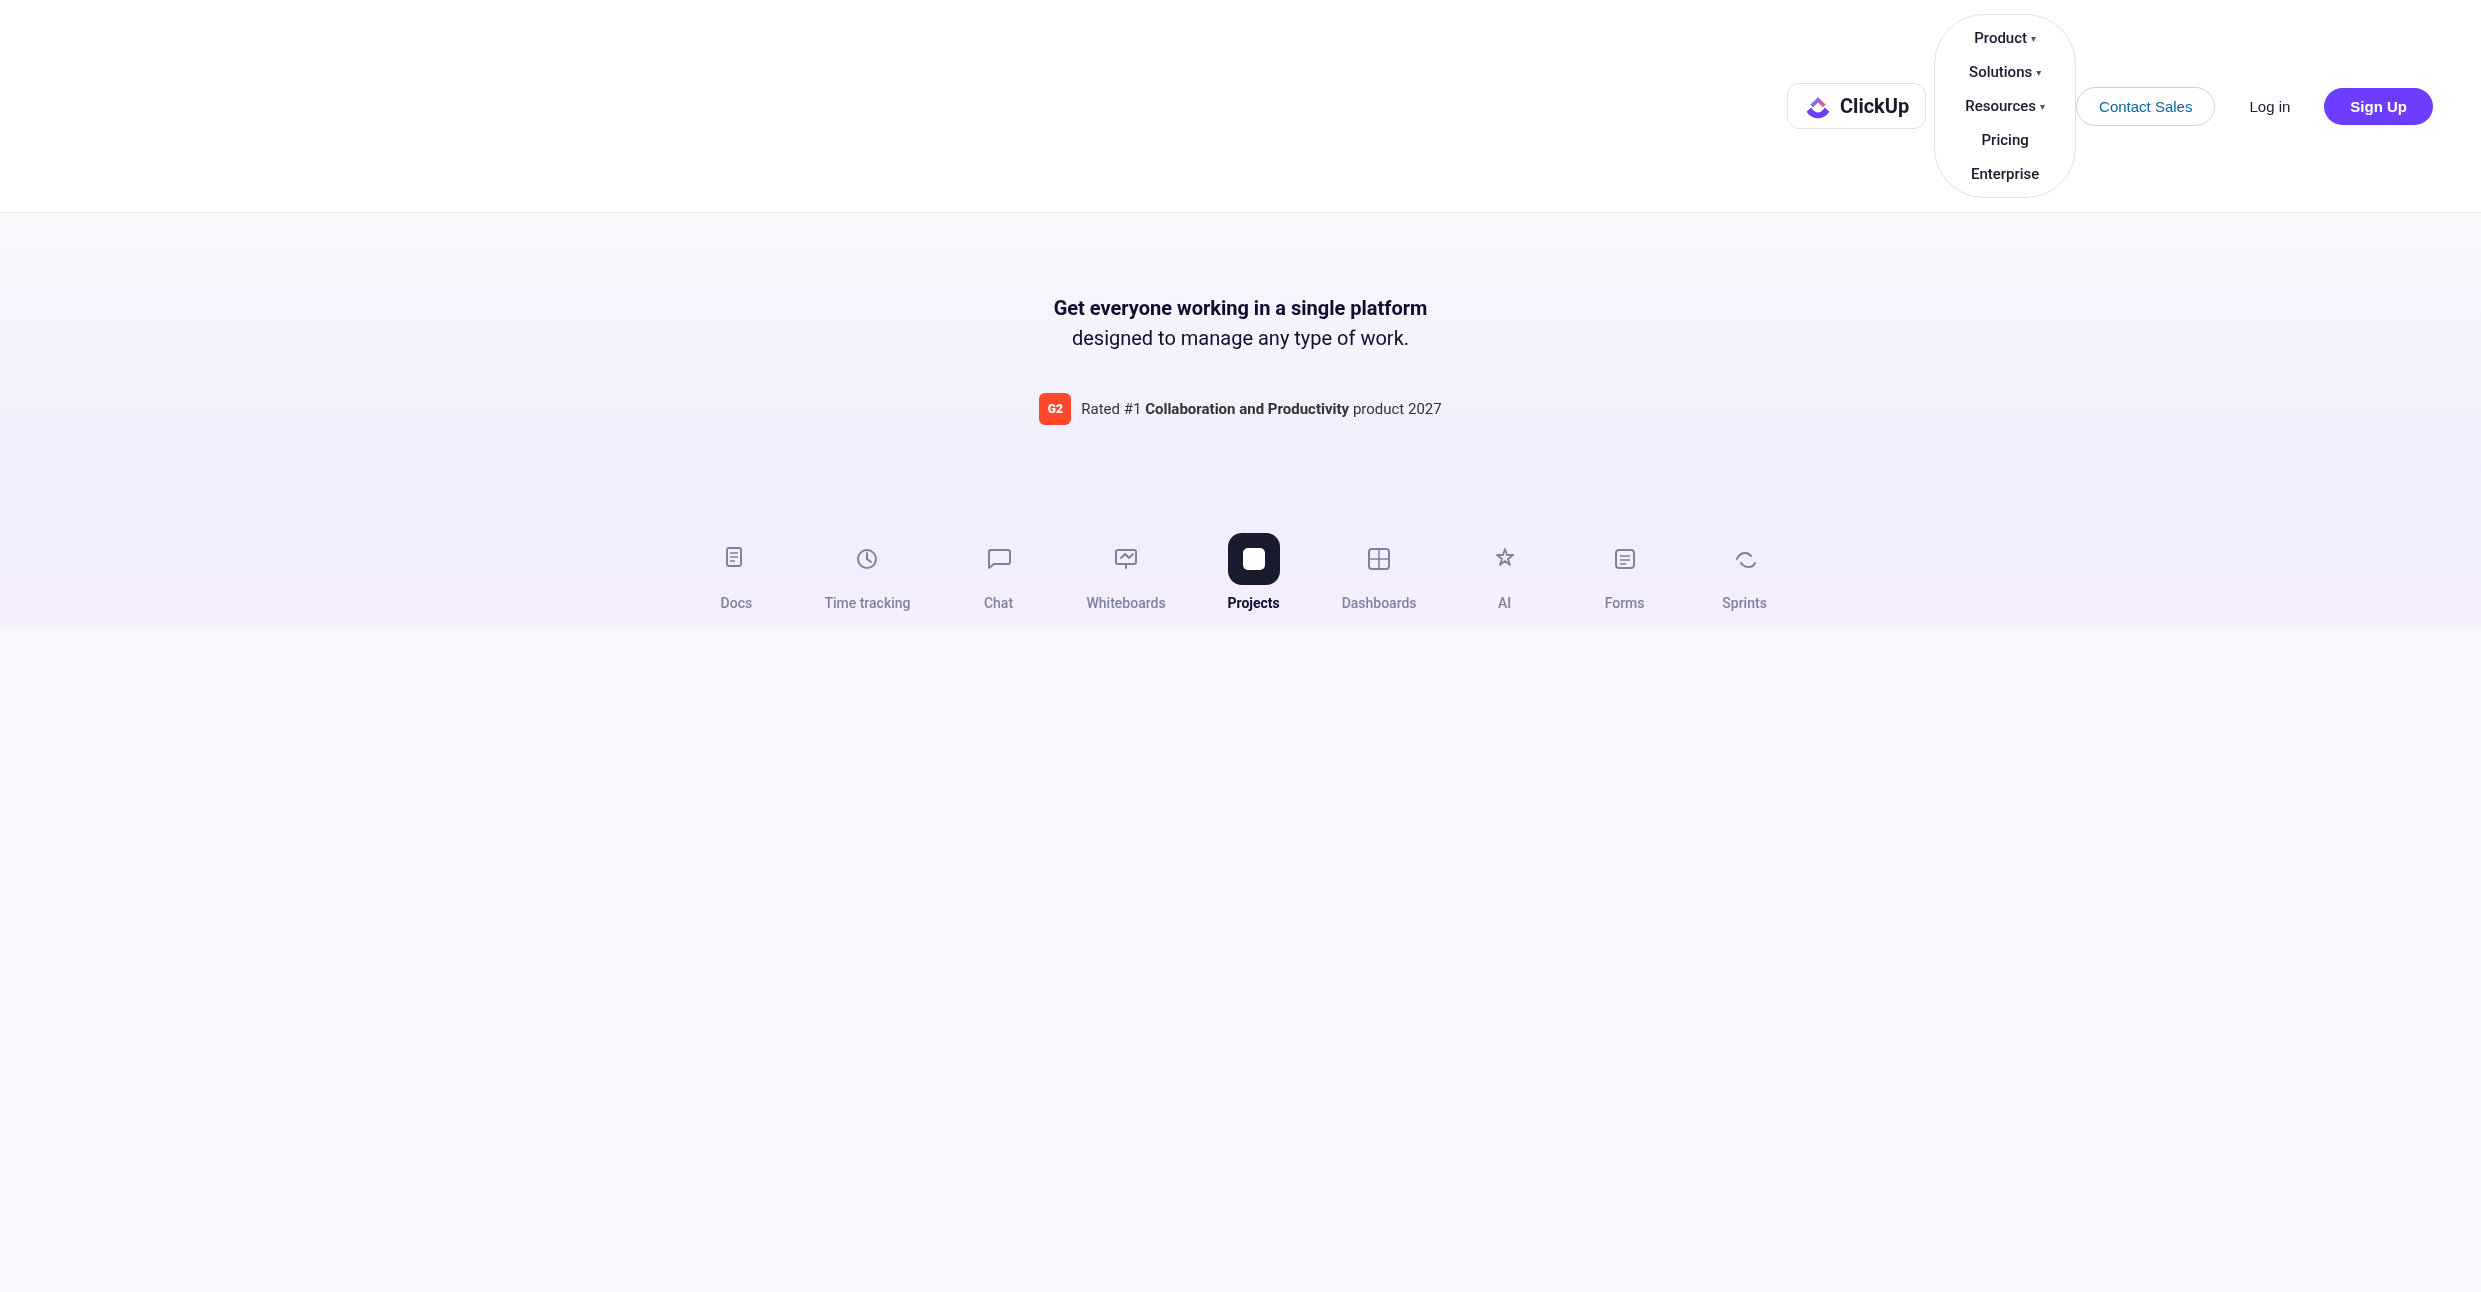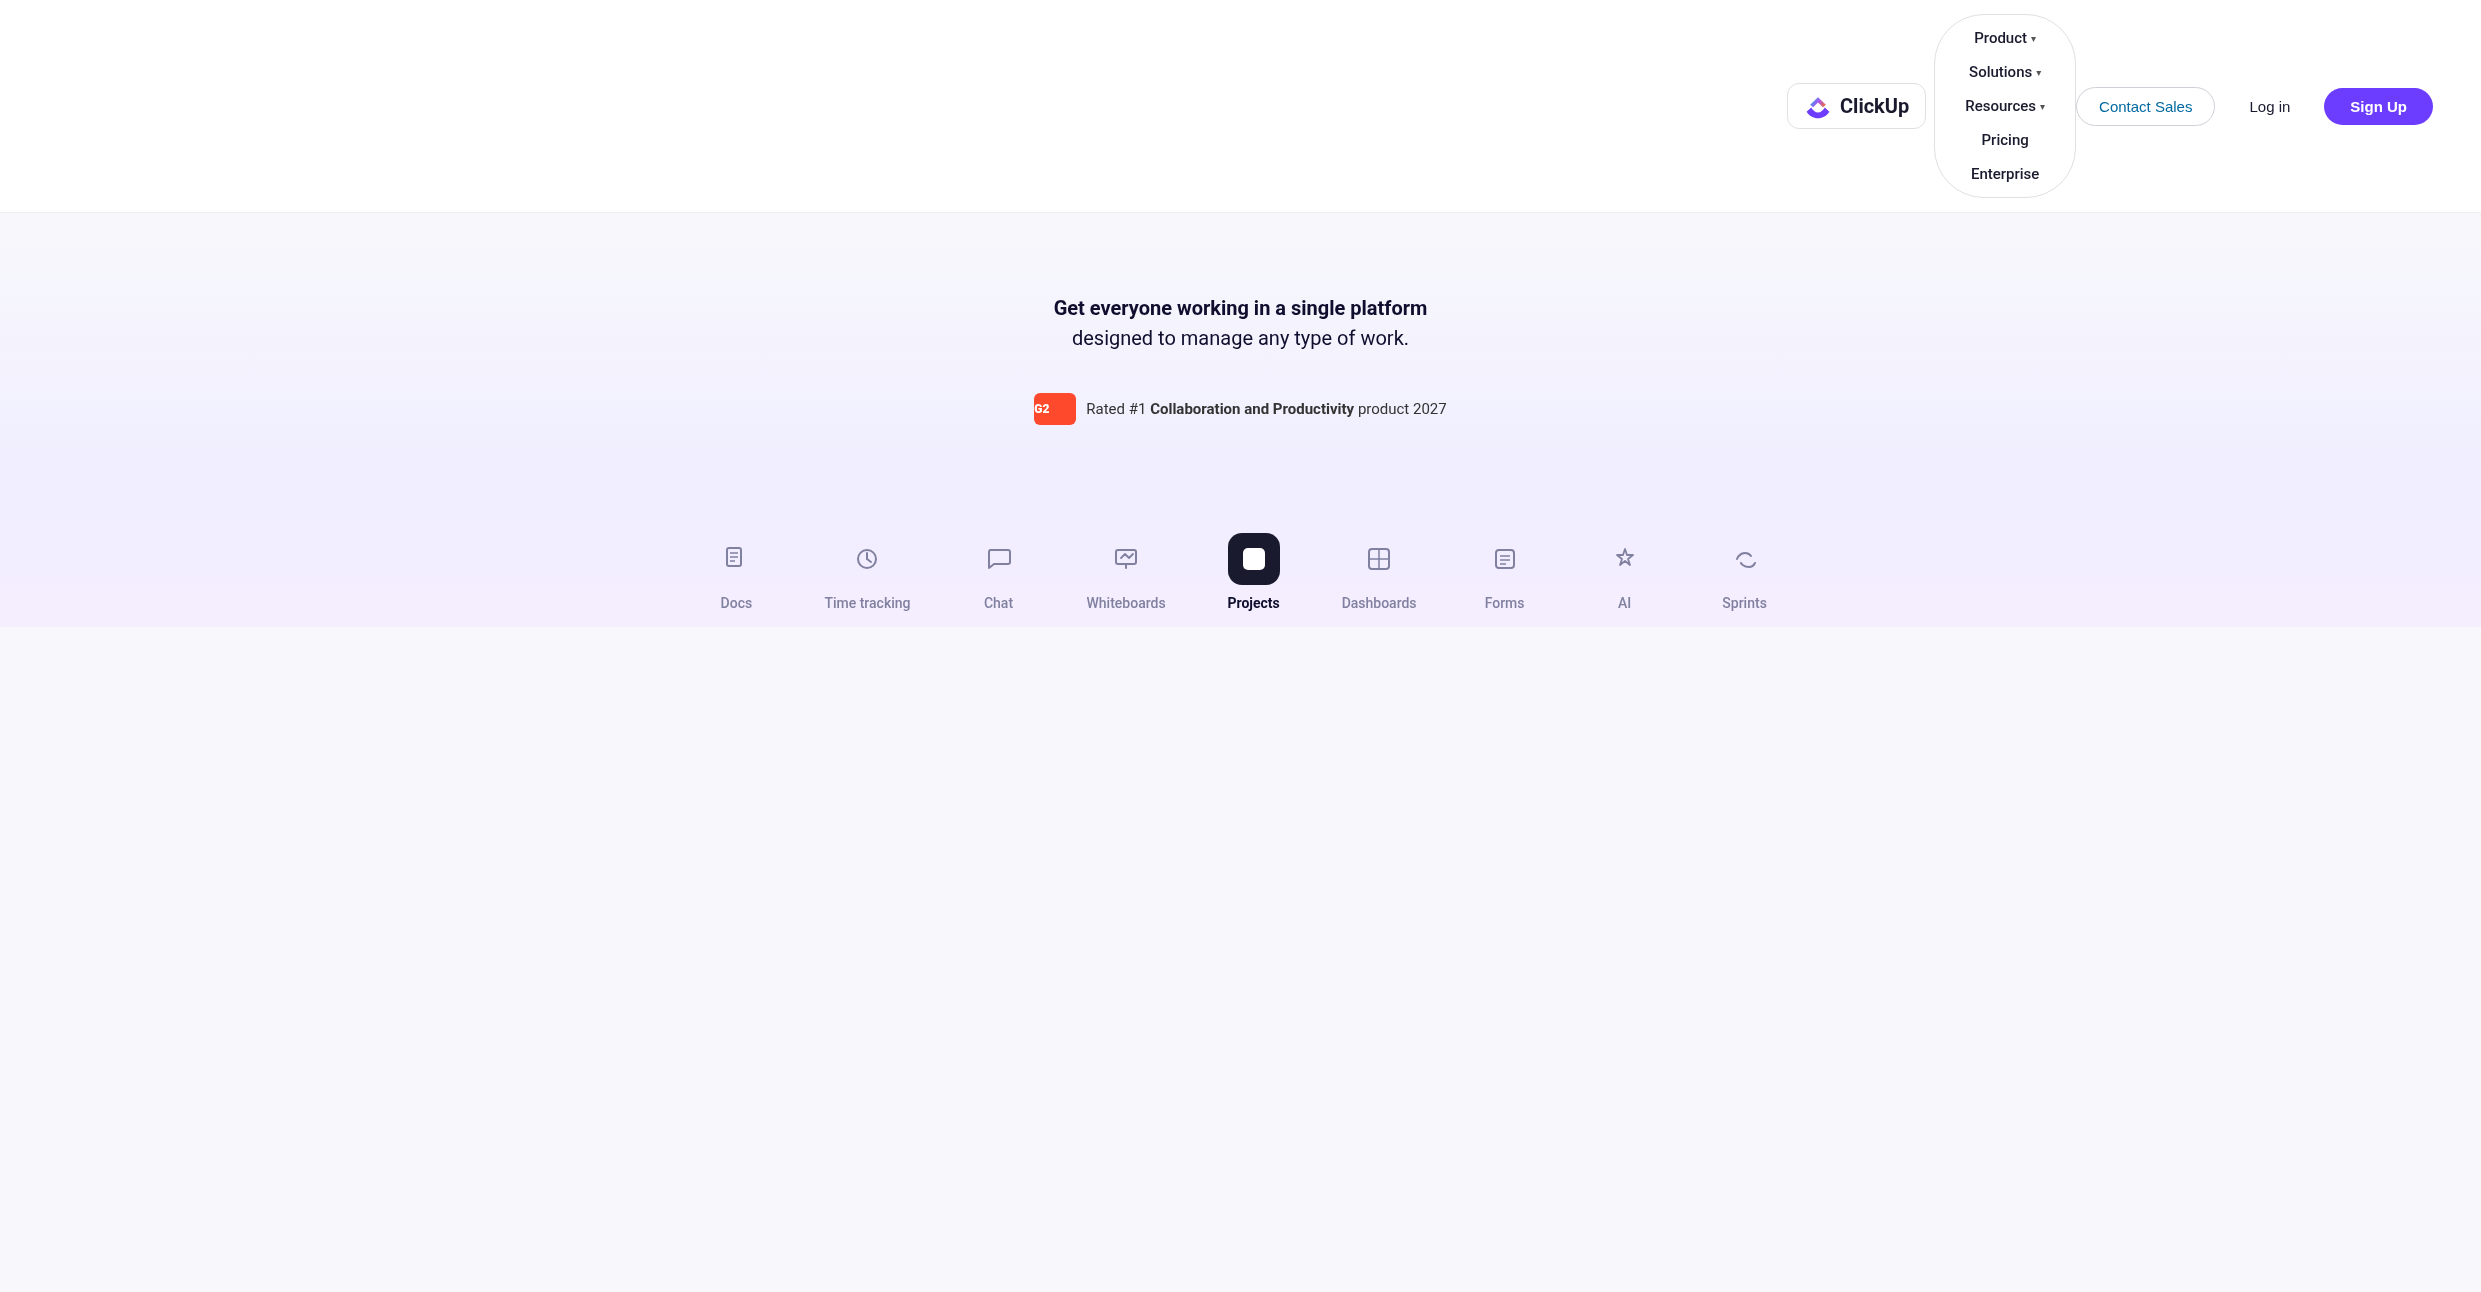--- a/index.html
+++ b/index.html
@@ -88,22 +88,22 @@
       background: linear-gradient(90deg, #4fc3f7, #a855f7, #ec4899);
       font-size: 22px; font-weight: 700; color: #fff;
       cursor: pointer; margin-bottom: 24px;
       box-shadow: 0 4px 24px rgba(168,85,247,0.3);
     }
     .rating-row {
       display: flex; align-items: center; gap: 10px;
       font-size: 15px; color: #333;
     }
     .g2-badge {
-      width: 42px; height: 32px; background: #ff492c;
-      border-radius: 6px; display: flex; align-items: center; justify-content: flex-start;
+      width: 32px; height: 32px; background: #ff492c;
+      border-radius: 6px; display: flex; align-items: center; justify-content: center;
       color: #fff; font-size: 14px; font-weight: 900;
     }
     .rating-text { font-size: 15px; color: #333; }
     .rating-text strong { font-weight: 700; }
 
     
     .feature-tabs {
       display: flex; align-items: center; justify-content: center;
       gap: 0; padding: 32px 24px 0;
       background: linear-gradient(180deg, #f0eeff 0%, #f5eeff 100%);
@@ -256,38 +256,38 @@
           <rect x="4" y="4" width="20" height="20" rx="3" stroke="currentColor" stroke-width="2"></rect>
           <line x1="14" y1="4" x2="14" y2="24" stroke="currentColor" stroke-width="1.5"></line>
           <line x1="4" y1="14" x2="24" y2="14" stroke="currentColor" stroke-width="1.5"></line>
         </svg>
       </div>
       <span class="feature-tab-label">Dashboards</span>
     </div>
     <div class="feature-tab">
       <div class="feature-tab-icon">
         <svg width="28" height="28" viewBox="0 0 28 28" fill="none">
+          <path d="M14 4 L16 10 L22 10 L17 14 L19 20 L14 16 L9 20 L11 14 L6 10 L12 10 Z" stroke="currentColor" stroke-width="1.8" stroke-linejoin="round" fill="none"></path>
+        </svg>
+      </div>
+      <span class="feature-tab-label">AI</span>
+    </div>
+    <div class="feature-tab">
+      <div class="feature-tab-icon">
+        <svg width="28" height="28" viewBox="0 0 28 28" fill="none">
           <rect x="5" y="5" width="18" height="18" rx="3" stroke="currentColor" stroke-width="2"></rect>
           <line x1="9" y1="11" x2="19" y2="11" stroke="currentColor" stroke-width="1.5"></line>
           <line x1="9" y1="15" x2="19" y2="15" stroke="currentColor" stroke-width="1.5"></line>
           <line x1="9" y1="19" x2="15" y2="19" stroke="currentColor" stroke-width="1.5"></line>
         </svg>
       </div>
       <span class="feature-tab-label">Forms</span>
     </div>
     <div class="feature-tab">
       <div class="feature-tab-icon">
         <svg width="28" height="28" viewBox="0 0 28 28" fill="none">
-          <path d="M14 4 L16 10 L22 10 L17 14 L19 20 L14 16 L9 20 L11 14 L6 10 L12 10 Z" stroke="currentColor" stroke-width="1.8" stroke-linejoin="round" fill="none"></path>
-        </svg>
-      </div>
-      <span class="feature-tab-label">AI</span>
-    </div>
-    <div class="feature-tab">
-      <div class="feature-tab-icon">
-        <svg width="28" height="28" viewBox="0 0 28 28" fill="none">
           <path d="M6 14 C6 14 8 8 14 8 C18 8 20 11 20 11" stroke="currentColor" stroke-width="2" stroke-linecap="round"></path>
           <path d="M10 18 C10 18 12 22 18 22 C22 22 24 18 24 18" stroke="currentColor" stroke-width="2" stroke-linecap="round"></path>
         </svg>
       </div>
       <span class="feature-tab-label">Sprints</span>
     </div>
   </div>
 
 </body></html>

